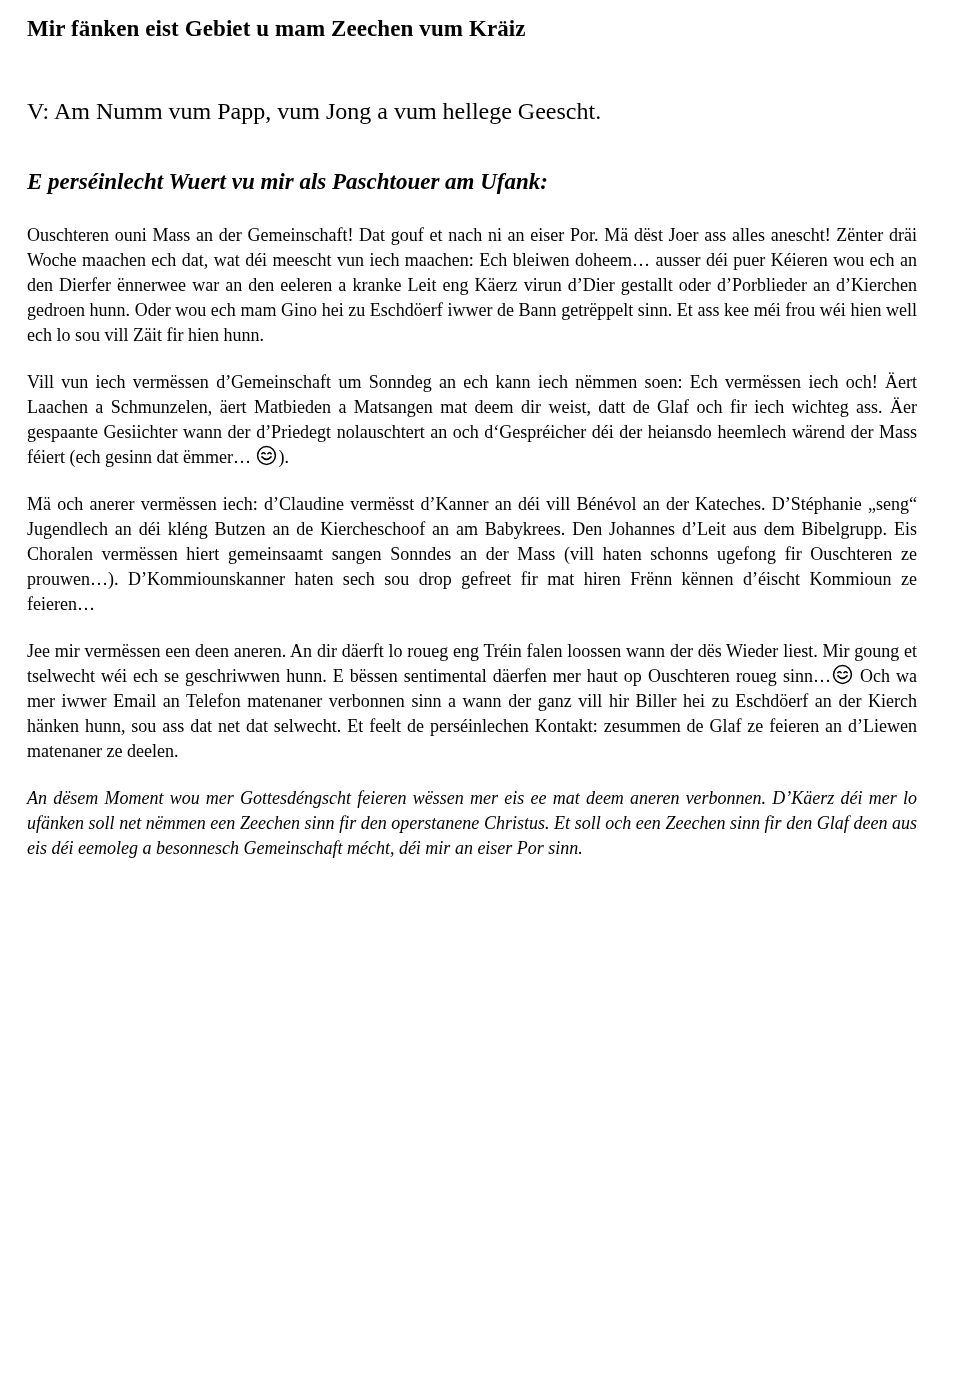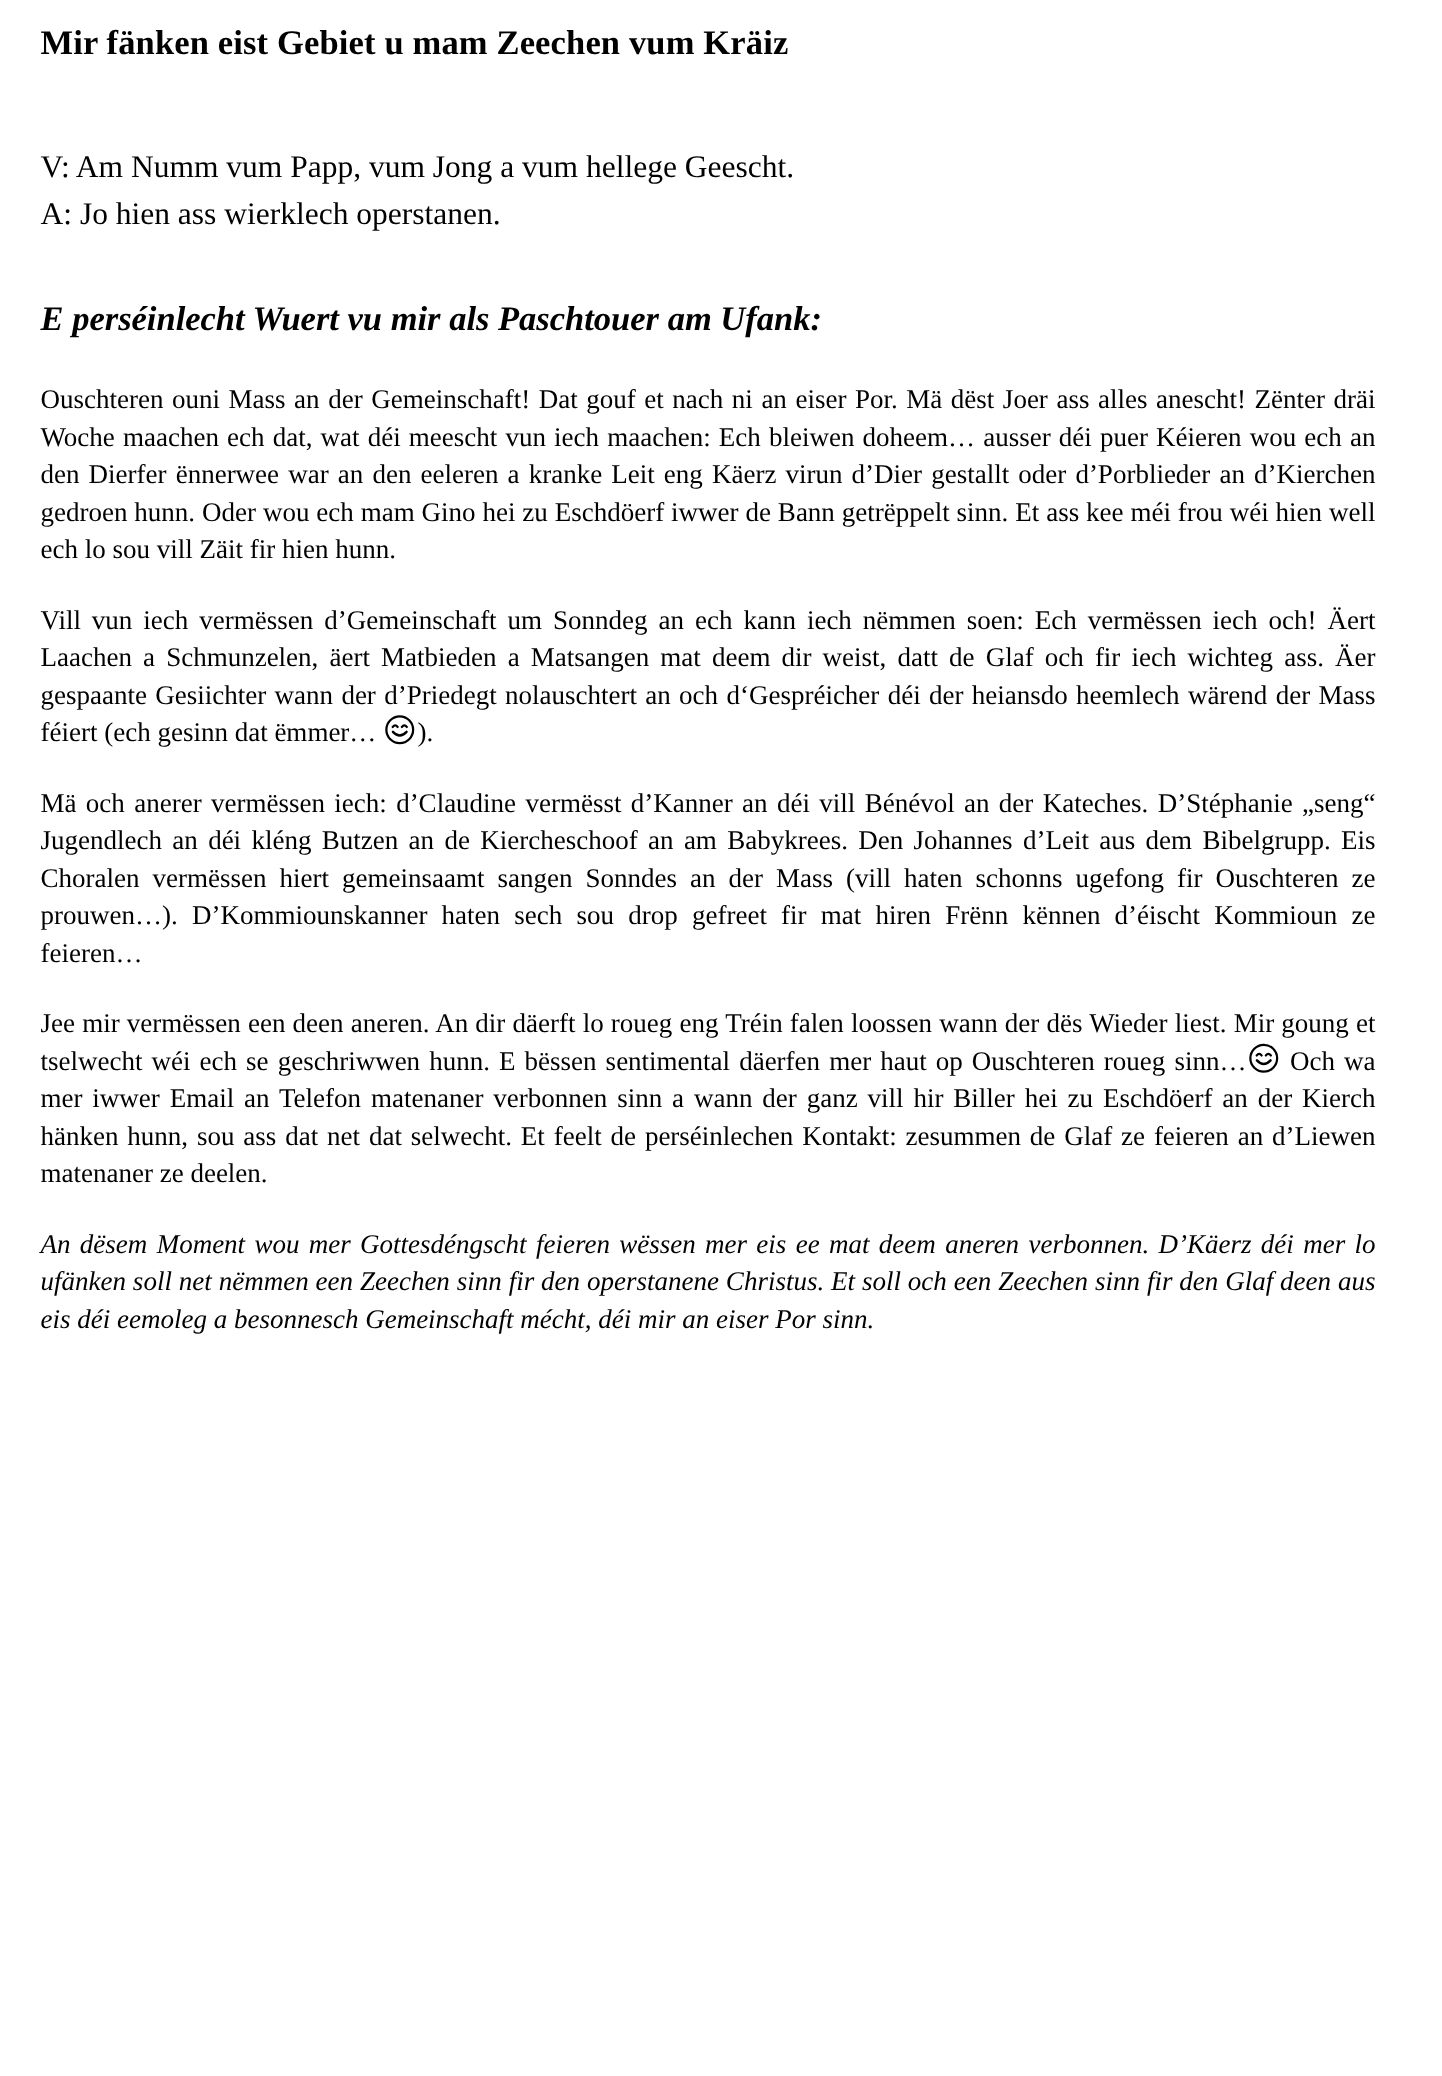--- a/index.html
+++ b/index.html
@@ -31,21 +31,21 @@
   }
   .spacer-lg { height: 52px; }
   .spacer-md { height: 40px; }
   .spacer-sm { height: 26px; }
   .dialogue {
     margin: 0;
     padding: 0;
     list-style: none;
   }
   .dialogue li {
-    font-size: 21px;
+    font-size: 24px;
     line-height: 31px;
     white-space: nowrap;
   }
   .section-heading {
     font-size: 23px;
     font-weight: bold;
     line-height: 30px;
     margin: 0;
     font-style: italic;
   }
@@ -71,21 +71,20 @@
 <body>
 
 <div class="page">
 
   <h1 class="doc-title">Mir fänken eist Gebiet u mam Zeechen vum Kräiz</h1>
 
   <div class="spacer-lg"></div>
 
   <ul class="dialogue">
     <li>V: Am Numm vum Papp, vum Jong a vum hellege Geescht.</li>
-    <li>A: Jo hien ass wierklech operstanen.</li>
   </ul>
 
   <div class="spacer-md"></div>
 
   <h2 class="section-heading">E perséinlecht Wuert vu mir als Paschtouer am Ufank:</h2>
 
   <div class="spacer-sm"></div>
 
   <p class="para">Ouschteren ouni Mass an der Gemeinschaft! Dat gouf et nach ni an eiser Por. Mä dëst Joer ass alles anescht! Zënter dräi Woche maachen ech dat, wat déi meescht vun iech maachen: Ech bleiwen doheem… ausser déi puer Kéieren wou ech an den Dierfer ënnerwee war an den eeleren a kranke Leit eng Käerz virun d’Dier gestallt oder d’Porblieder an d’Kierchen gedroen hunn. Oder wou ech mam Gino hei zu Eschdöerf iwwer de Bann getrëppelt sinn. Et ass kee méi frou wéi hien well ech lo sou vill Zäit fir hien hunn.</p>
 

